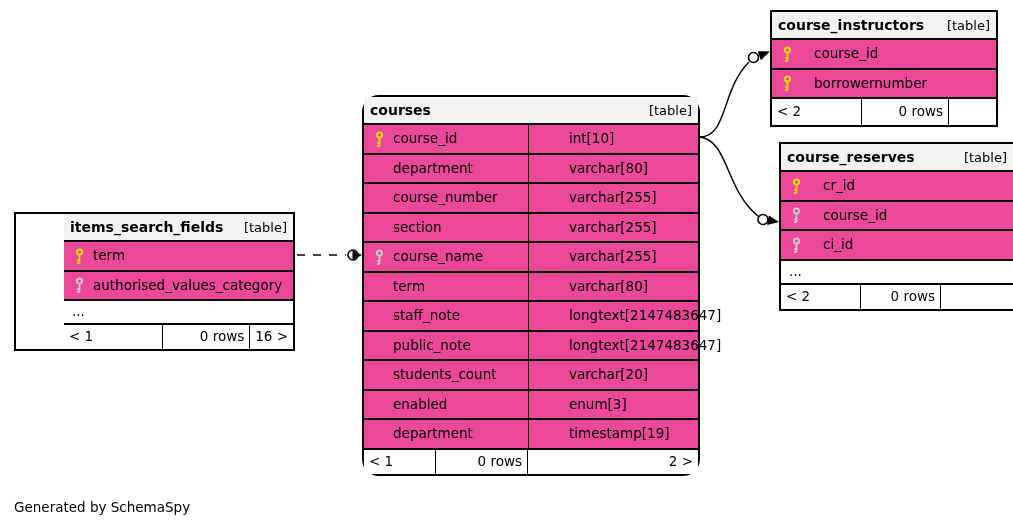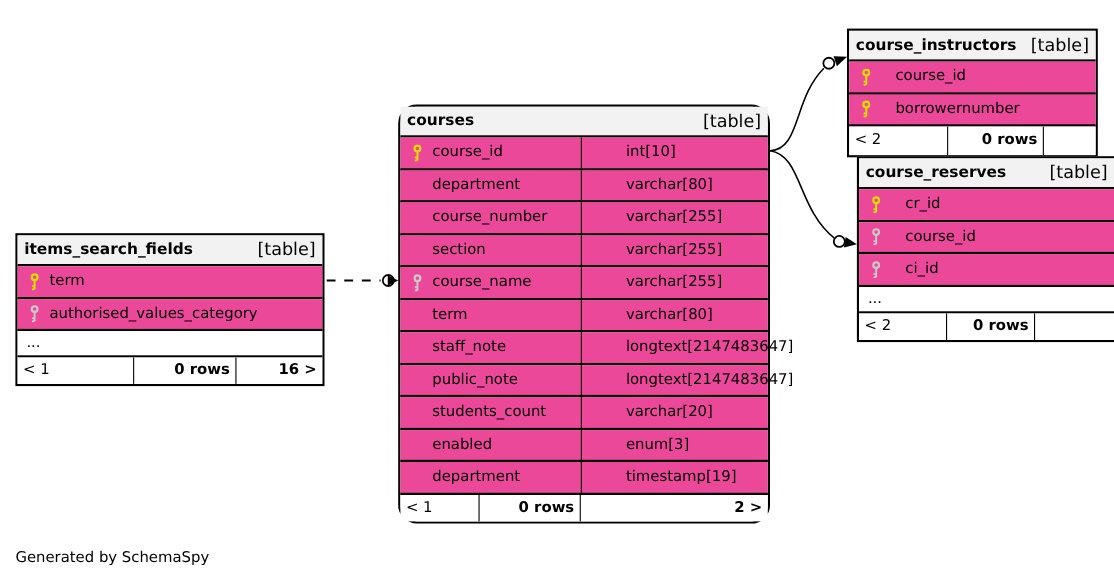--- a/index.html
+++ b/index.html
@@ -17,21 +17,21 @@
     position:absolute;z-index:2;background:#fff;
     border:2px solid #000;box-sizing:border-box;
     font-size:13.5px;line-height:1;
   }
   .tbl-header{
     height:28px;background:#f2f2f2;border-bottom:2px solid #000;
     display:flex;align-items:center;justify-content:space-between;
     padding:0 6px;box-sizing:border-box;
   }
   .tbl-title{font-weight:bold;font-size:14px;}
-  .tbl-badge{font-size:16px;}
+  .tbl-badge{font-size:13px;}
   .row{
     height:29.5px;border-bottom:2px solid #000;display:flex;align-items:stretch;
     box-sizing:border-box;background:#ec4899;
   }
   .cell{display:flex;align-items:center;box-sizing:border-box;}
   .cell.namec{flex:1 1 auto;padding-left:10px;overflow:hidden;}
   .cell.typec{border-left:1px solid #000;padding-left:4px;}
   .tbl-courses .cell.namec{width:164px;flex:0 0 164px;}
   .tbl-courses .cell.typec{flex:1 1 auto;padding-left:40px;}
   .keyicon{width:11px;height:16px;display:inline-block;flex:0 0 11px;}
@@ -40,21 +40,21 @@
   .keyicon.none{visibility:hidden;}
   .cname{margin-left:8px;white-space:nowrap;}
   .gapwide .cname{margin-left:21px;}
   .ellipsis-row{
     height:24px;border-bottom:2px solid #000;display:flex;align-items:center;
     padding-left:8px;box-sizing:border-box;background:#fff;
   }
   .tfoot{display:flex;height:24px;box-sizing:border-box;background:#fff;}
   .tfoot.tall{height:26px;}
   .fcell{display:flex;align-items:center;box-sizing:border-box;padding:0 5px;white-space:nowrap;}
-  .fcell.mid,.fcell.rightc{border-left:1px solid #000;justify-content:flex-end;font-weight:bold;}
+  .fcell.mid,.fcell.rightc{border-left:1px solid #000;justify-content:flex-end;}
   .credit{position:absolute;left:14px;top:499px;font-size:13.5px;z-index:2;}
 </style>
 </head>
 <body>
 
 <div id="canvas">
 
   <svg class="overlay" width="1013" height="528">
     <g>
       <path class="rel" d="M700,137 C728,136 721,90 749,62"></path>
@@ -66,21 +66,21 @@
       <circle class="relcircle" cx="763" cy="219.5" r="5"></circle>
       <polygon class="relarrow" points="779,222 767.2,225 768.8,215.5"></polygon>
     </g>
     <g>
       <path class="rel dashed" d="M297,255 L346,255"></path>
       <circle class="relcircle" cx="353" cy="255" r="5"></circle>
       <polygon class="relarrow" points="362,255 352.5,250.3 352.5,259.7"></polygon>
     </g>
   </svg>
 
-  <div class="tbl" style="left:14px;top:212px;width:281px;">
+  <div class="tbl" style="left:14px;top:212px;width:281px;padding-left:48px;">
     <div class="tbl-header">
       <span class="tbl-title">items_search_fields</span>
       <span class="tbl-badge">[table]</span>
     </div>
     <div class="row">
       <div class="cell namec">
         <span class="keyicon pk">
           <svg width="11" height="16" viewBox="0 0 11 16">
               <circle cx="5.5" cy="4" r="2.6" fill="none" stroke="currentColor" stroke-width="2"></circle>
               <path d="M5.5,6.6 L5.5,15 M5.5,12.2 L3.1,12.2 M5.5,15 L3.1,15" stroke="currentColor" stroke-width="1.8" fill="none"></path>
@@ -200,21 +200,21 @@
       </div>
       <div class="cell typec">timestamp[19]</div>
     </div>
     <div class="tfoot">
       <div class="fcell" style="width:71px;">&lt; 1</div>
       <div class="fcell mid" style="width:92px;">0 rows</div>
       <div class="fcell rightc" style="flex:1;">2 &gt;</div>
     </div>
   </div>
 
-  <div class="tbl gapwide" style="left:770px;top:10px;width:228px;margin-top:16px;">
+  <div class="tbl gapwide" style="left:770px;top:10px;width:228px;">
     <div class="tbl-header">
       <span class="tbl-title">course_instructors</span>
       <span class="tbl-badge">[table]</span>
     </div>
     <div class="row">
       <div class="cell namec">
         <span class="keyicon pk">
           <svg width="11" height="16" viewBox="0 0 11 16">
               <circle cx="5.5" cy="4" r="2.6" fill="none" stroke="currentColor" stroke-width="2"></circle>
               <path d="M5.5,6.6 L5.5,15 M5.5,12.2 L3.1,12.2 M5.5,15 L3.1,15" stroke="currentColor" stroke-width="1.8" fill="none"></path>

